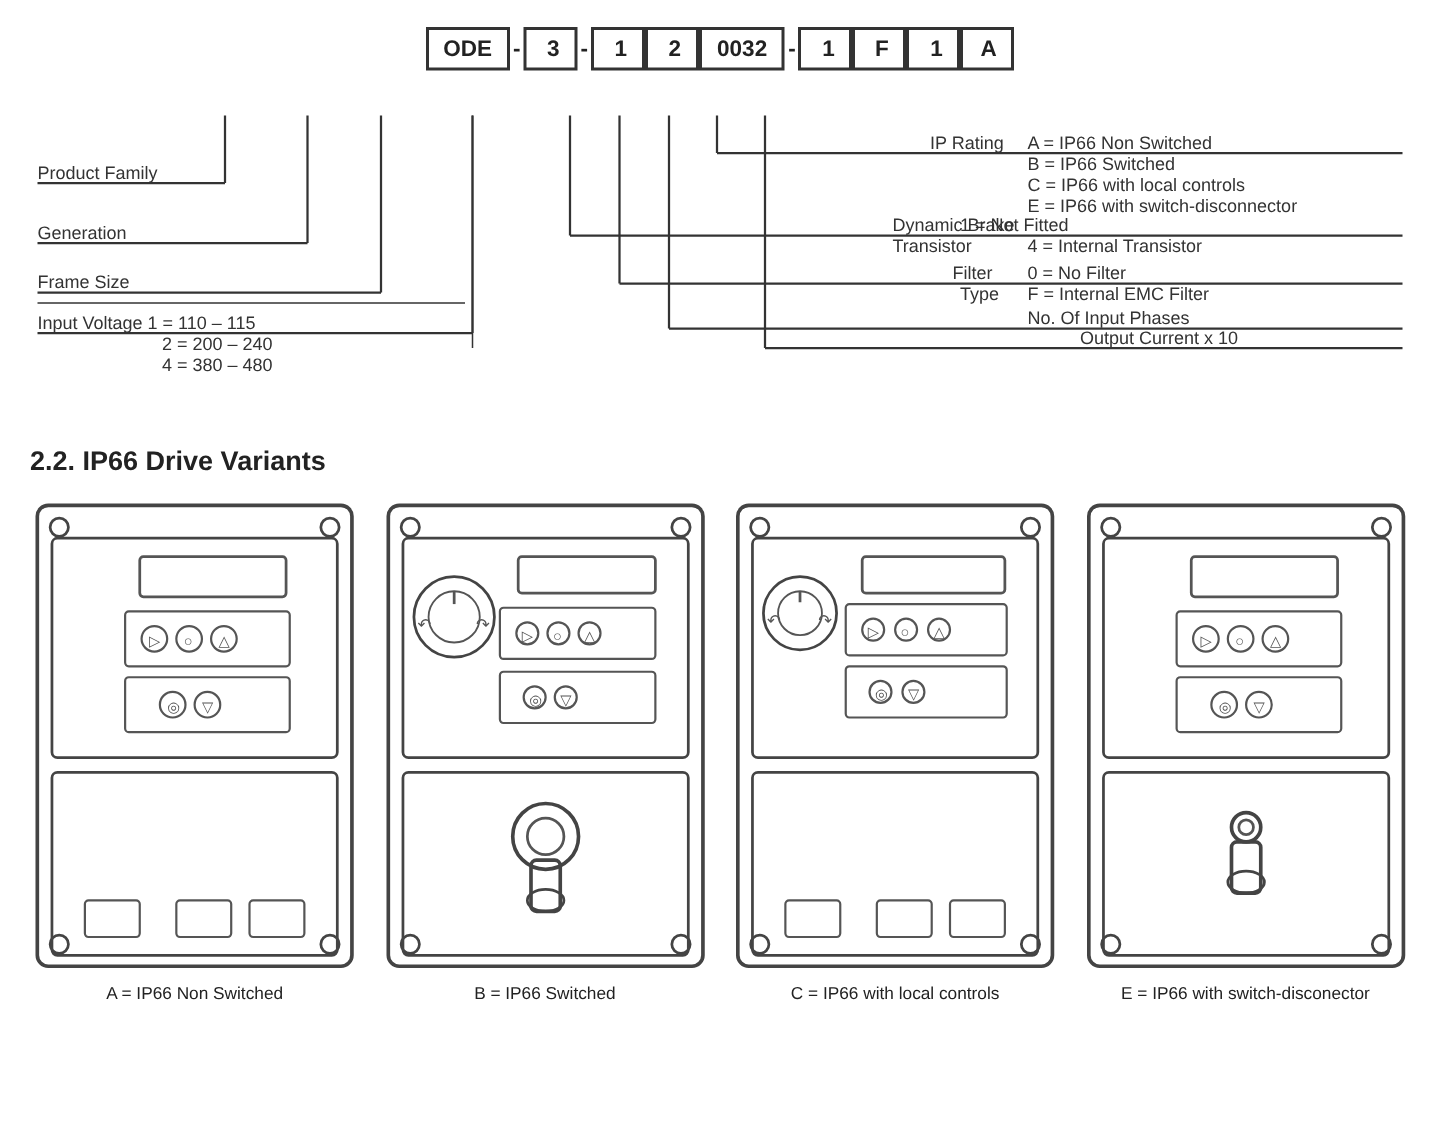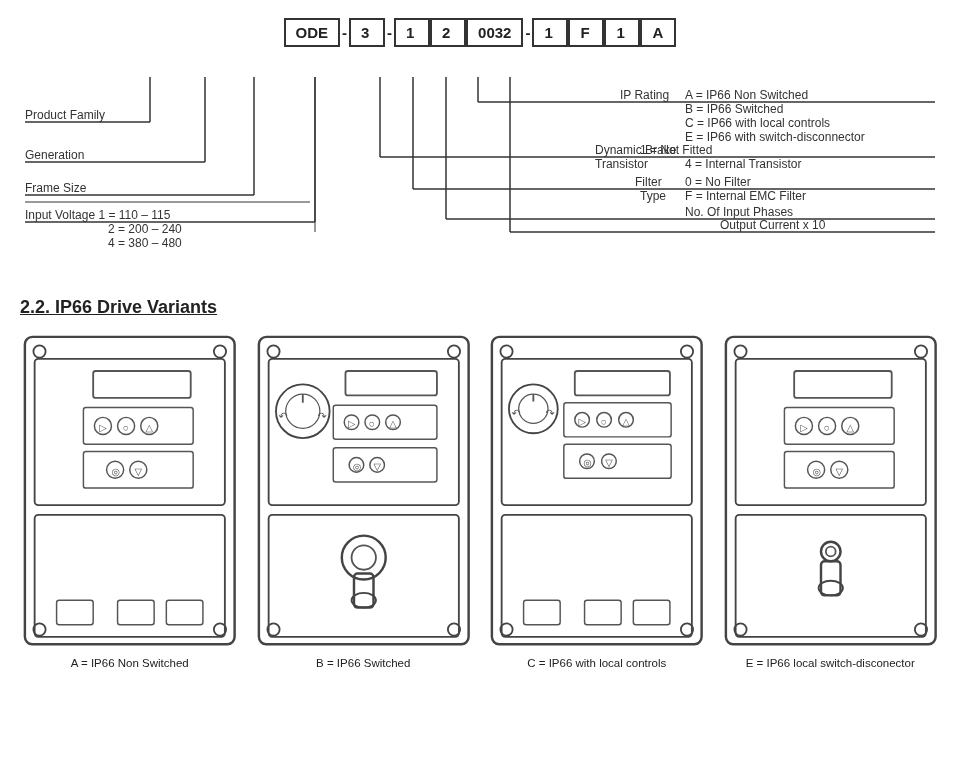--- a/index.html
+++ b/index.html
@@ -27,39 +27,38 @@
       margin-bottom: 0;
       padding-top: 8px;
     }
 
     .pn-box {
       border: 2px solid #333;
       padding: 4px 10px;
       font-weight: bold;
       font-size: 15px;
       min-width: 36px;
-      text-align: left;
+      text-align: right;
       background: #fff;
     }
     .pn-box.highlight {
       border: 2.5px solid #333;
     }
     .pn-separator {
       font-weight: bold;
       font-size: 15px;
       padding: 0 2px;
     }
 
     
     .section-heading {
       font-size: 18px;
       font-weight: bold;
       margin: 18px 0 14px 0;
       color: #222;
-      text-decoration: underline;
     }
 
     
     .drive-variants {
       display: flex;
       gap: 14px;
       margin-top: 4px;
     }
 
     .drive-card {
@@ -307,16 +306,16 @@
       <text x="94" y="117" font-size="8" fill="#555">▽</text>
 
       <rect x="12" y="150" width="156" height="100" rx="3" fill="none" stroke="#444" stroke-width="1.5"></rect>
 
       <circle cx="90" cy="180" r="8" fill="none" stroke="#444" stroke-width="2"></circle>
       <circle cx="90" cy="180" r="4" fill="none" stroke="#555" stroke-width="1.5"></circle>
 
       <rect x="82" y="188" width="16" height="28" rx="3" fill="none" stroke="#444" stroke-width="2"></rect>
       <ellipse cx="90" cy="210" rx="10" ry="6" fill="none" stroke="#444" stroke-width="1.5"></ellipse>
     </svg>
-    <div class="drive-label">E = IP66 local switch-disconector</div>
+    <div class="drive-label">E = IP66 with switch-disconector</div>
   </div>
 
 </div>
 
 </body></html>

